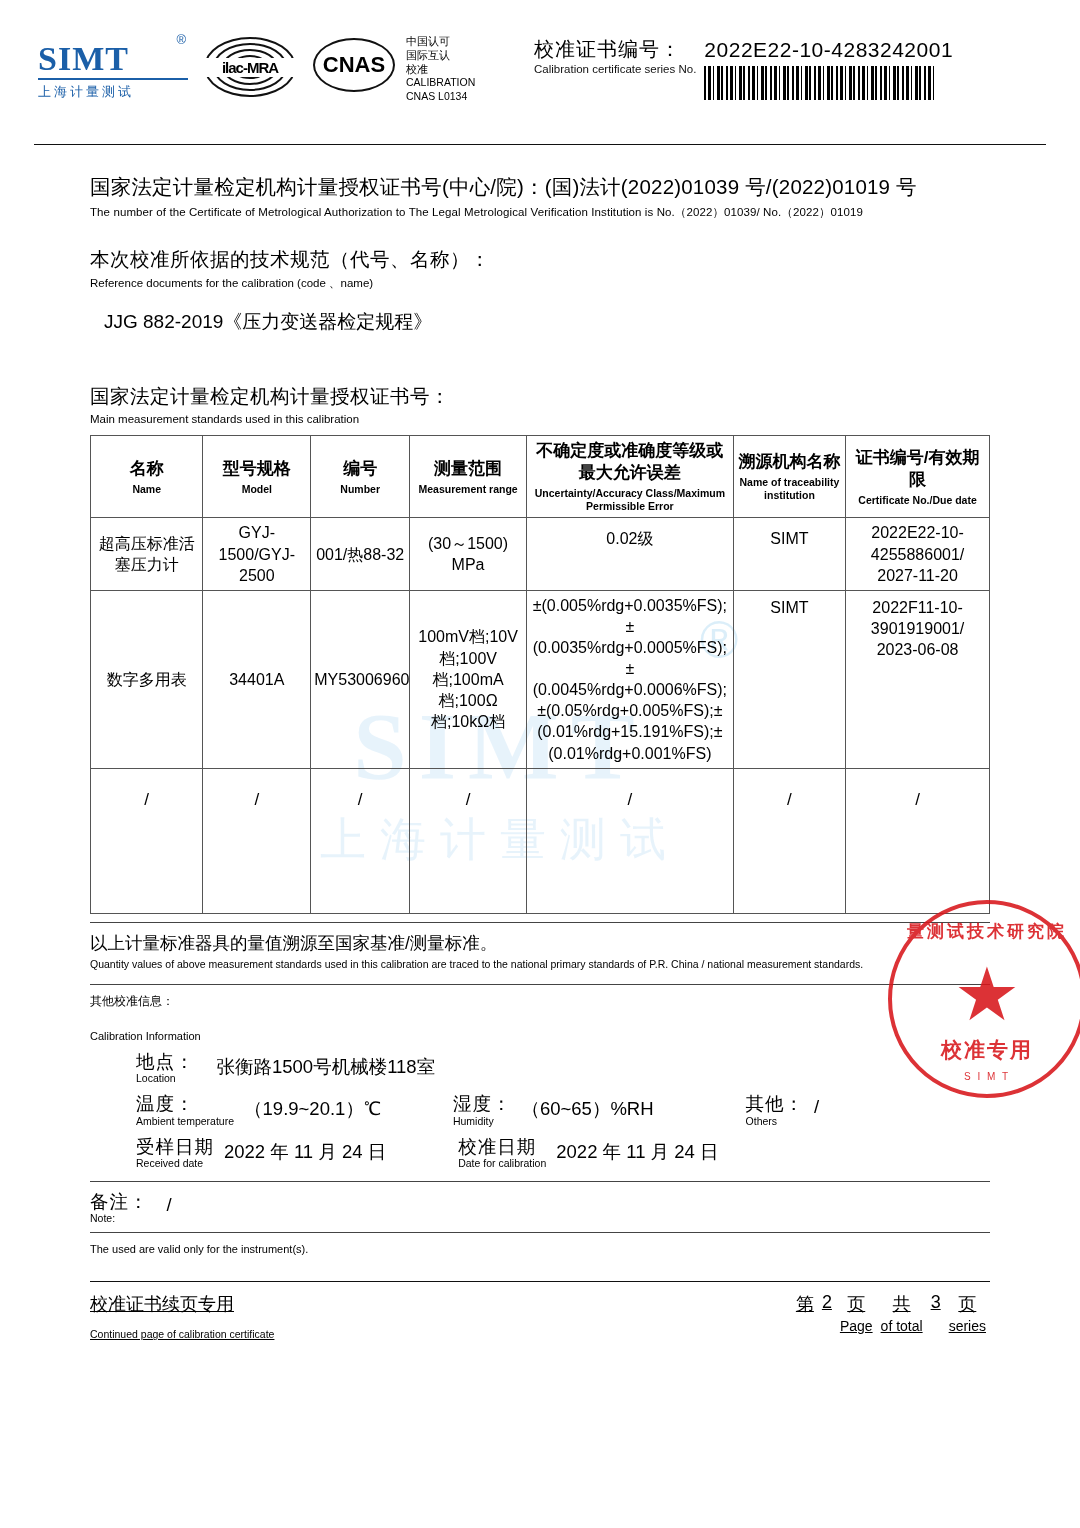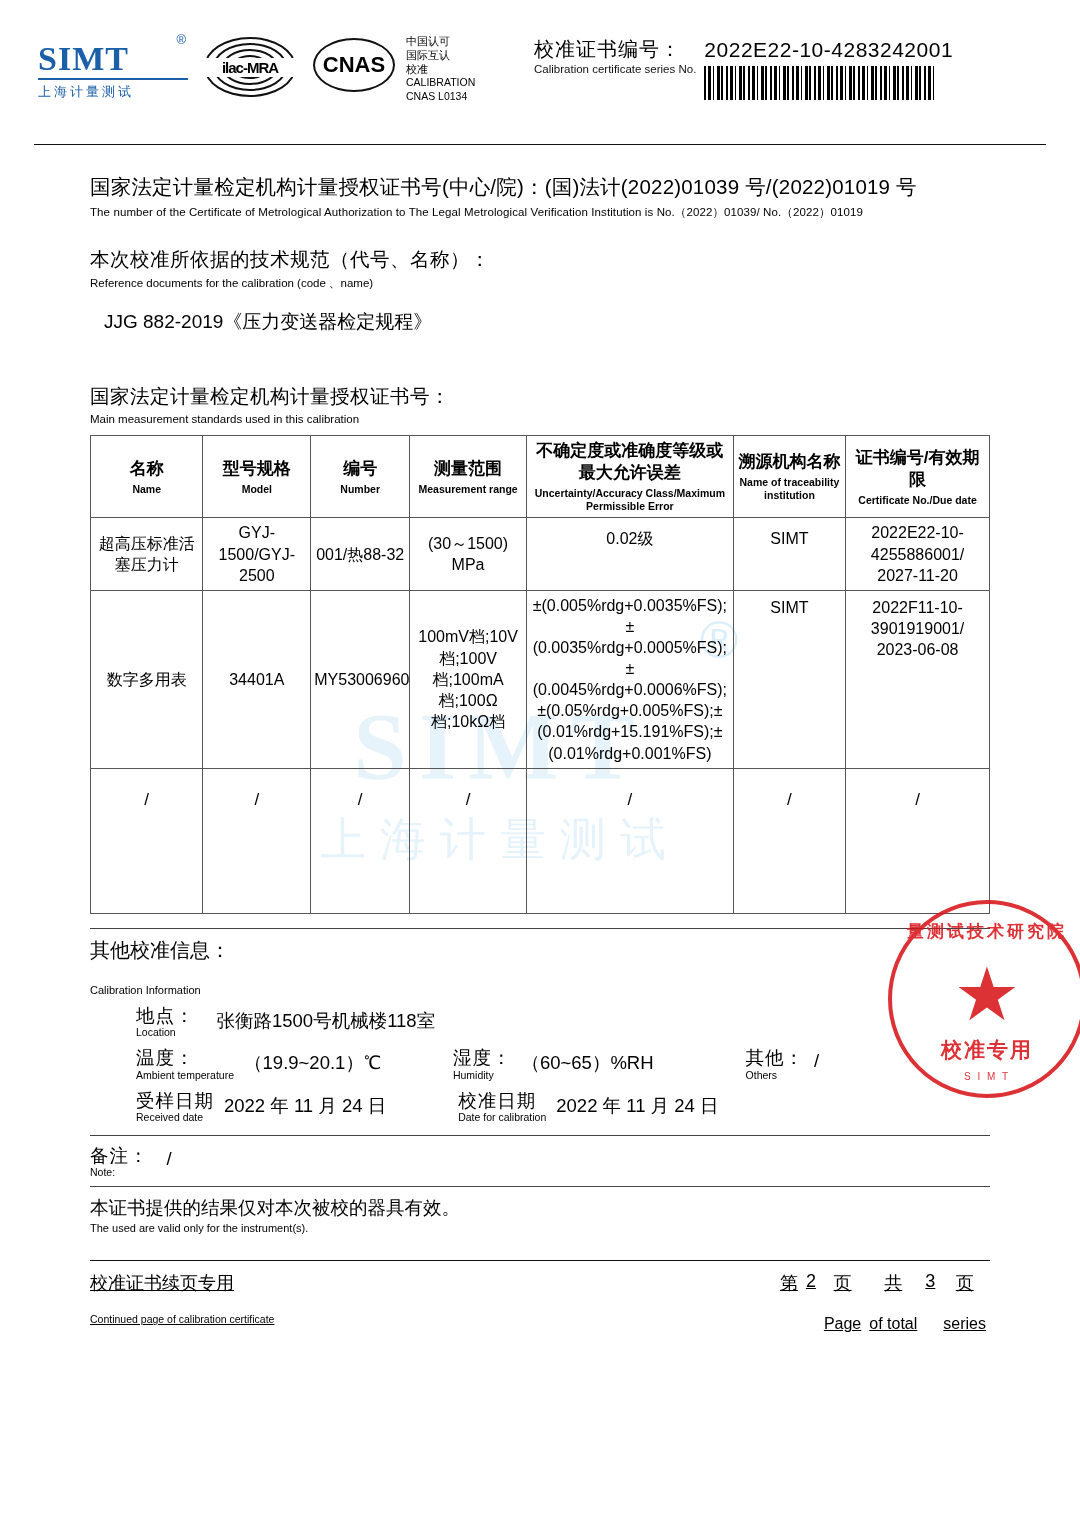--- a/index.html
+++ b/index.html
@@ -275,21 +275,21 @@
     border-top: 1px solid #444;
     padding-top: 8px;
   }
   .trace-note .cn { font-size: 17.5px; }
   .trace-note .en { font-size: 10.5px; margin-top: 3px; }
   .calinfo-head {
     margin-top: 14px;
     border-top: 1px solid #444;
     padding-top: 8px;
   }
-  .calinfo-head .cn { font-size: 20px; }
+  .calinfo-head .cn { font-size: 12px; }
   .calinfo-head .en { font-size: 11px; margin-top: 20px; }
   .calinfo {
     margin-top: 10px;
     margin-left: 46px;
     position: relative;
     z-index: 2;
   }
   .row {
     display: flex;
     align-items: flex-start;
@@ -324,34 +324,34 @@
   .footer {
     margin-top: 26px;
     border-top: 1.5px solid #111;
     padding-top: 10px;
     display: flex;
     justify-content: space-between;
     align-items: flex-start;
     text-decoration: underline;
   }
   .footer .left .cn { font-size: 18px; }
-  .footer .left .en { font-size: 10.5px; margin-top: 18px; }
+  .footer .left .en { font-size: 10.5px; margin-top: 12px; }
   .pager {
     display: flex;
     align-items: flex-start;
     font-size: 18px;
   }
   .pager .unit {
     text-align: center;
     margin: 0 4px;
   }
   .pager .unit .en {
     display: block;
-    font-size: 16px;
-    margin-top: 20px;
+    font-size: 14px;
+    margin-top: 2px;
   }
   
   .stamp {
     position: absolute;
     right: -6px;
     top: 900px;
     width: 190px;
     height: 190px;
     border: 4px solid #d8161b;
     border-radius: 50%;
@@ -539,20 +539,24 @@
           <td style="vertical-align:top;padding-top:20px">/</td>
           <td style="vertical-align:top;padding-top:20px">/</td>
           <td style="vertical-align:top;padding-top:20px">/</td>
           <td style="vertical-align:top;padding-top:20px">/</td>
           <td style="vertical-align:top;padding-top:20px">/</td>
           <td style="vertical-align:top;padding-top:20px">/</td>
         </tr>
       </tbody>
     </table>
 
+    <div class="trace-note">
+      <div class="cn">以上计量标准器具的量值溯源至国家基准/测量标准。</div>
+      <div class="en">Quantity values of above measurement standards used in this calibration are traced to the national primary standards of P.R. China / national measurement standards.</div>
+    </div>
 
     <div class="calinfo-head">
       <div class="cn">其他校准信息：</div>
       <div class="en">Calibration Information</div>
     </div>
 
     <div class="calinfo">
       <div class="row">
         <div class="lbl">
           <div class="cn">地点：</div>
@@ -595,21 +599,20 @@
 
     <div class="note-row">
       <div class="lbl">
         <div class="cn">备注：</div>
         <div class="en">Note:</div>
       </div>
       <div class="val" style="margin-left:18px">/</div>
     </div>
 
     <div class="valid-row">
-      <div class="cn">本证书提供的结果仅对本次被校的器具有效。</div>
       <div class="en">The used are valid only for the instrument(s).</div>
     </div>
 
     <div class="footer">
       <div class="left">
         <div class="cn">校准证书续页专用</div>
         <div class="en">Continued page of calibration certificate</div>
       </div>
       <div class="pager">
         <div class="unit">

